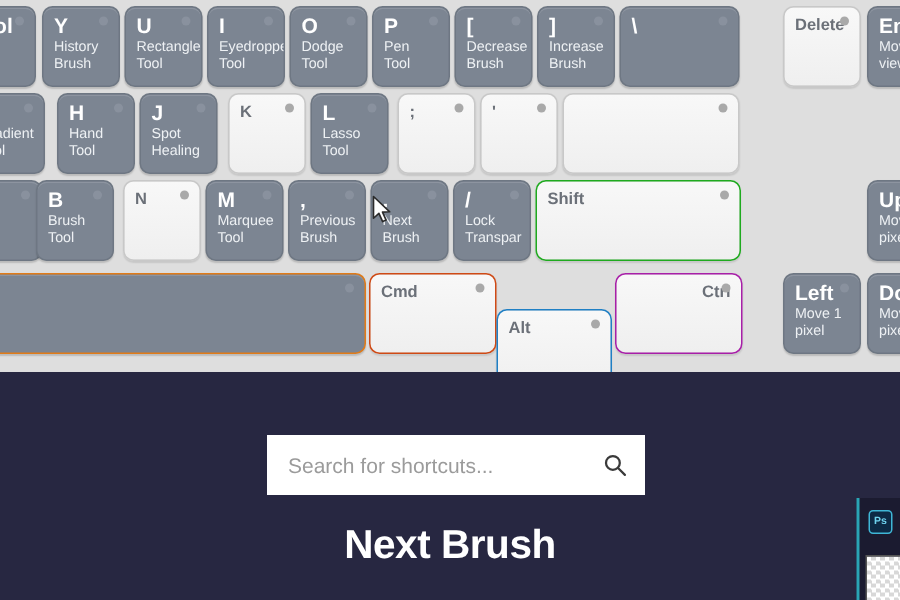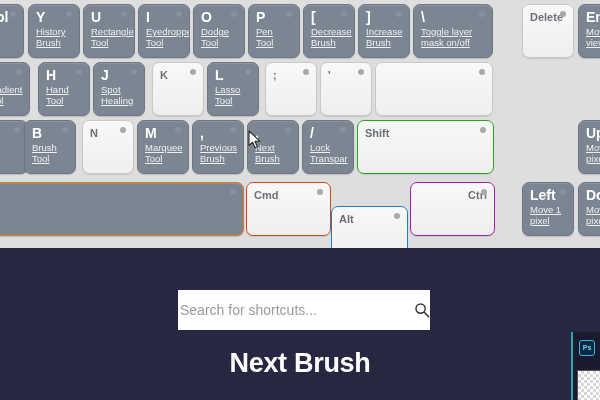--- a/index.html
+++ b/index.html
@@ -38,21 +38,20 @@
     font-weight: bold;
     line-height: 14px;
     letter-spacing: 0px;
   }
   .key.assigned .kdesc {
     color: #eef1f4;
     font-size: 9.5px;
     line-height: 10.5px;
     margin-top: 3px;
     font-weight: normal;
-    text-decoration: underline;
   }
   
   .key.blank {
     background: linear-gradient(180deg,#f8f8f8 0%,#efefef 100%);
     border: 1px solid #c8c8c8;
     box-shadow: 0 1px 1px rgba(0,0,0,0.10);
   }
   .key.blank .kcap {
     color: #6b7078;
     font-size: 11px;
@@ -80,21 +79,21 @@
     position: absolute; left: 0; top: 248px;
     width: 600px; height: 152px;
     background: #272741;
   }
   .searchbox {
     position: absolute;
     left: 178px; top: 42px;
     width: 252px; height: 40px;
     background: #ffffff;
     display: flex; align-items: center;
-    padding: 0 0;
+    padding: 0 12px;
     box-sizing: border-box;
   }
   .search-input {
     flex: 1;
     border: none; outline: none;
     background: transparent;
     font-family: "Liberation Sans", sans-serif;
     font-size: 14px;
     color: #3a3a3a;
   }
@@ -186,21 +185,20 @@
         <div class="kdesc">Decrease Brush</div>
         <span class="dot"></span>
       </div>
       <div class="key assigned" style="left: 358px; top: 4px; width: 52px; height: 54px;">
         <div class="kcap">]</div>
         <div class="kdesc">Increase Brush</div>
         <span class="dot"></span>
       </div>
       <div class="key assigned" style="left: 413px; top: 4px; width: 80px; height: 54px;">
         <div class="kcap">\</div>
-        <div class="kdesc">Toggle layer mask on/off</div>
         <span class="dot"></span>
       </div>
       <div class="key blank" style="left: 522px; top: 4px; width: 52px; height: 54px;">
         <div class="kcap">Delete</div>
         <span class="dot"></span>
       </div>
       <div class="key assigned" style="left: 578px; top: 4px; width: 52px; height: 54px;">
         <div class="kcap">End</div>
         <div class="kdesc">Move view</div>
       </div>

